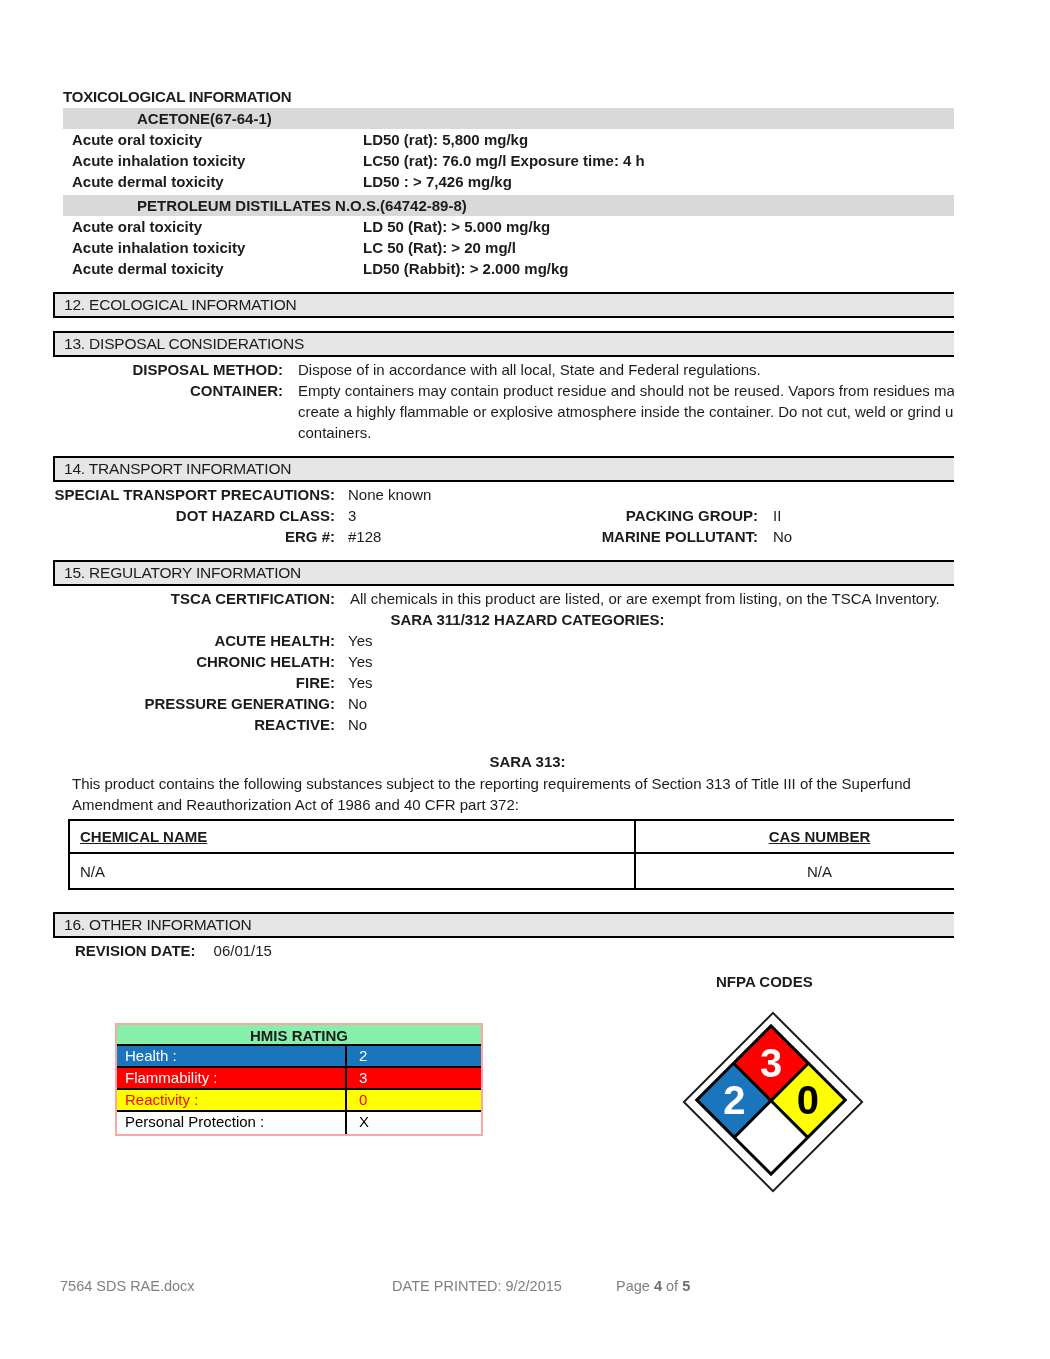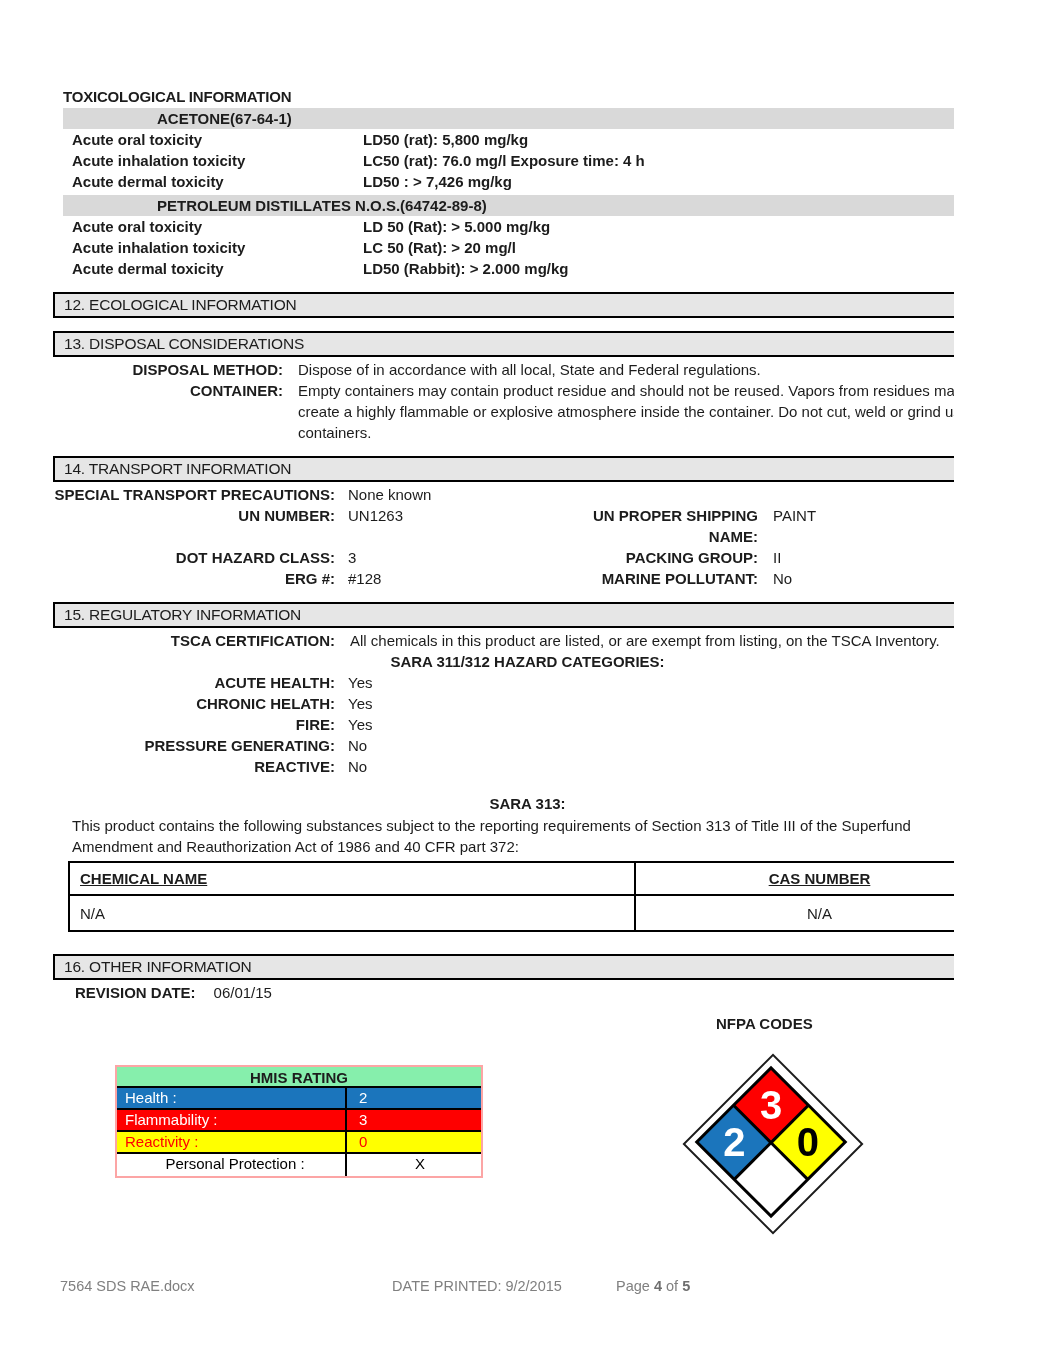--- a/index.html
+++ b/index.html
@@ -12,21 +12,21 @@
     font-size: 15px;
     color: #1c1c1c;
     overflow: hidden;
   }
   .content { position:absolute; left:53px; top:88px; width:949px; }
 
   .doc-h1 { font-weight:bold; margin-left:10px; line-height:17px; letter-spacing:-0.2px; }
 
   .band {
     background:#d9d9d9; height:21px; line-height:21px;
-    margin-left:10px; padding-left:94px; font-weight:bold; margin-top:3px;
+    margin-left:10px; padding-left:74px; font-weight:bold; margin-top:3px;
   }
   .tox-row { display:flex; line-height:21px; font-weight:bold; }
   .tox-label { margin-left:19px; width:291px; }
 
   .section-bar {
     border:2px solid #000; background:#e6e6e6;
     height:26px; line-height:22px; padding-left:9px;
     font-weight:normal; font-size:15.5px; margin-top:13px; margin-bottom:2px;
     letter-spacing:-0.2px;
   }
@@ -66,21 +66,21 @@
 
   .bottom-area { position:relative; height:300px; }
   .nfpa-title { position:absolute; left:663px; top:12px; font-weight:bold; }
 
   .hmis {
     position:absolute; left:62px; top:62px; width:368px;
     border:2px solid #fca5a5; background:#86efac;
   }
   .hmis-title { height:21px; line-height:21px; text-align:center; font-weight:bold; border-bottom:2px solid #000; }
   .hmis-row { display:flex; height:22px; line-height:20px; border-bottom:2px solid #000; }
-  .hmis-row:last-child { border-bottom:none;text-align:center; }
+  .hmis-row:last-child { border-bottom:none; }
   .hmis-lbl { width:230px; border-right:2px solid #000; padding-left:8px; }
   .hmis-val { flex:1; padding-left:12px; }
 
   .nfpa-wrap { position:absolute; left:656px; top:77px; width:128px; height:128px; }
   .nfpa-outer {
     position:absolute; inset:0; background:#fff;
     border:2px solid #1c1c1c; transform:rotate(45deg);
   }
   .nfpa-inner {
     position:absolute; left:8px; top:8px; width:108px; height:108px;
@@ -146,26 +146,20 @@
     </div>
     <div class="kv">
       <span class="lbl w230">CONTAINER:</span>
       <span class="val val-wide">Empty containers may contain product residue and should not be reused.  Vapors from residues may create a highly flammable or explosive atmosphere inside the container.  Do not cut, weld or grind used containers.</span>
     </div>
 
     <div class="section-bar">14. TRANSPORT INFORMATION</div>
     <div class="kv">
       <span class="lbl w282">SPECIAL TRANSPORT PRECAUTIONS:</span>
       <span class="val" style="margin-left:13px">None known</span>
-    </div>
-    <div class="kv4">
-      <span class="l1">UN NUMBER:</span>
-      <span class="v1">UN1263</span>
-      <span class="l2">UN PROPER SHIPPING NAME:</span>
-      <span class="v2">PAINT</span>
     </div>
     <div class="kv4">
       <span class="l1">DOT HAZARD CLASS:</span>
       <span class="v1">3</span>
       <span class="l2">PACKING GROUP:</span>
       <span class="v2">II</span>
     </div>
     <div class="kv4">
       <span class="l1">ERG #:</span>
       <span class="v1">#128</span>

